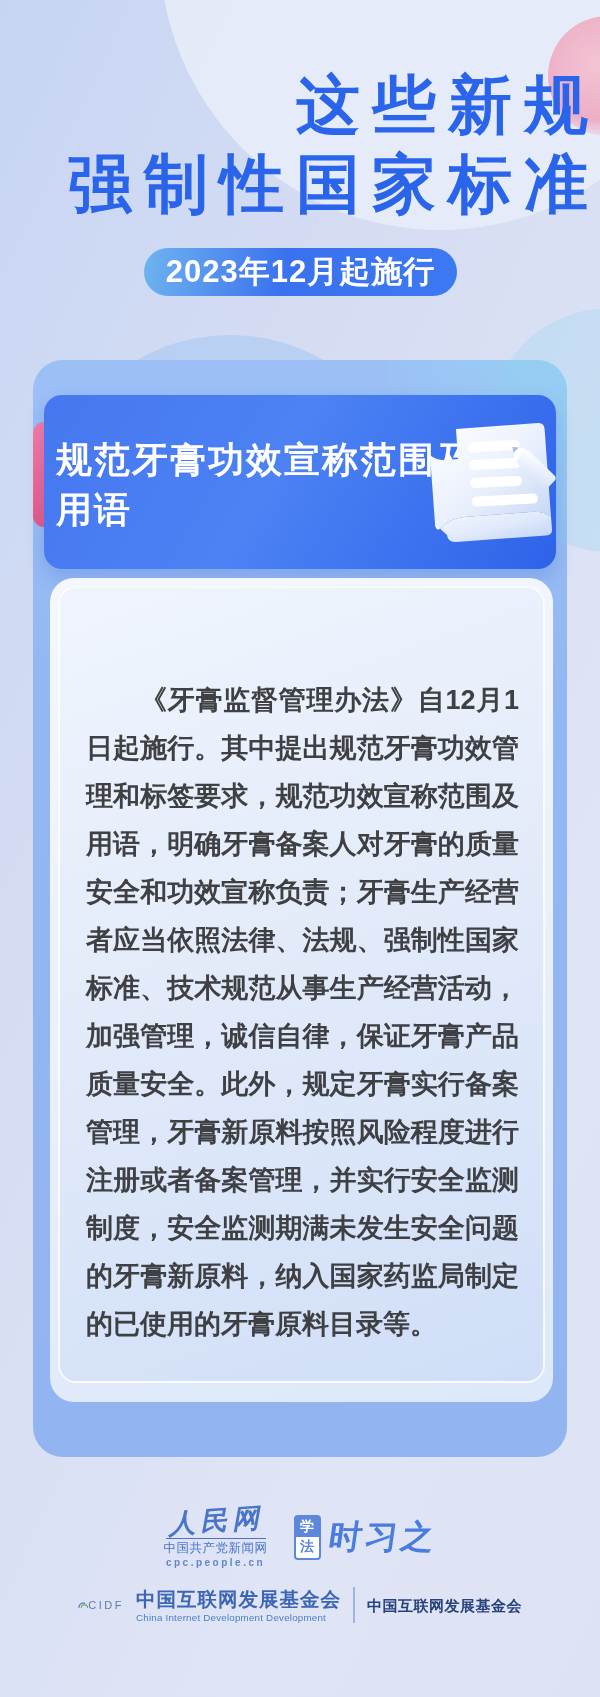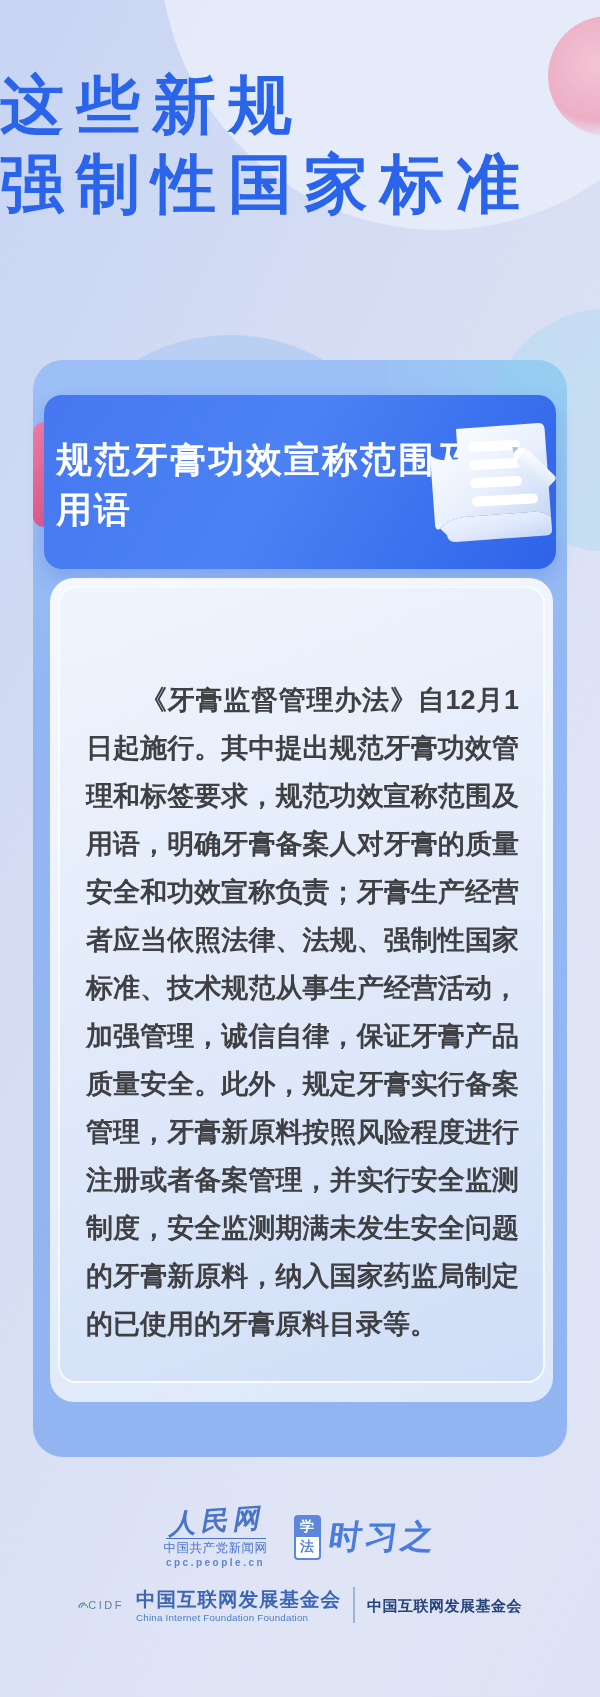--- a/index.html
+++ b/index.html
@@ -10,21 +10,21 @@
   }
   
   .circle{position:absolute;border-radius:50%;}
   .c-toplight{left:160px;top:-330px;width:560px;height:560px;background:rgba(233,237,249,0.85);}
   .c-pink{left:548px;top:16px;width:120px;height:120px;
     background:radial-gradient(circle at 40% 40%, #f3c4d4 0%, #edaec6 55%, rgba(237,180,200,0) 75%);}
   .c-leftblue{left:45px;top:335px;width:370px;height:370px;background:rgba(168,200,244,0.60);}
   .c-teal{left:488px;top:308px;width:244px;height:244px;background:rgba(142,212,238,0.50);}
 
   
-  .main-title{position:absolute;top:66px;left:0;width:600px;text-align:left;
+  .main-title{position:absolute;top:66px;left:0;width:600px;text-align:right;
     color:#2a64ea;font-weight:900;font-size:64px;line-height:79px;letter-spacing:12px;}
   
   .badge{position:absolute;top:248px;left:144px;width:313px;height:48px;border-radius:26px;
     background:linear-gradient(100deg,#6fb4ef 0%,#3a71ee 45%,#3d79f2 100%);
     color:#ffffff;font-size:31px;font-weight:700;display:flex;align-items:center;justify-content:center;
     letter-spacing:1px;}
 
   
   .container{position:absolute;left:33px;top:360px;width:534px;height:1097px;border-radius:30px;
     background:linear-gradient(180deg,#9cc0f6 0%,#93b7f2 30%,#92b5f1 100%);}
@@ -89,20 +89,23 @@
 
   <div class="circle c-toplight"></div>
   <div class="circle c-pink"></div>
   <div class="circle c-leftblue"></div>
 
   <div class="main-title">
     <div>这些新规</div>
     <div>强制性国家标准</div>
   </div>
 
+  <div class="badge">
+    <span>2023年12月起施行</span>
+  </div>
 
   <div class="container"></div>
   <div class="circle c-teal" style="opacity:0.55;"></div>
 
   <div class="pink-pill"></div>
   <div class="header-card">
     <div class="header-title">规范牙膏功效宣称范围及用语</div>
     <svg class="header-icon" viewBox="0 0 136 126">
       <defs>
         <linearGradient id="pageGrad" x1="0" y1="0" x2="1" y2="1">
@@ -157,21 +160,21 @@
     <div class="cidf-logo">
       <svg width="44" height="30" viewBox="0 0 44 32">
         <path d="M4 27 A18 18 0 0 1 29 9" fill="none" stroke="#3b6fc6" stroke-width="4.5" stroke-linecap="round"></path>
         <path d="M14 27 A12 12 0 0 1 33 17" fill="none" stroke="#57a83e" stroke-width="4.5" stroke-linecap="round"></path>
         <path d="M36 16 A18 18 0 0 1 41 27" fill="none" stroke="#57a83e" stroke-width="4.5" stroke-linecap="round"></path>
       </svg>
       <div class="cidf-acronym">CIDF</div>
     </div>
     <div class="cidf-names">
       <div class="cidf-cn">中国互联网发展基金会</div>
-      <div class="cidf-en">China Internet Foundation Foundation</div>
+      <div class="cidf-en">China Internet Development Development</div>
     </div>
     <div class="footer-divider"></div>
     <div class="support">
       <div class="support-line">中国互联网发展基金会</div>
     </div>
   </div>
 
 </div>
 
 </body></html>

